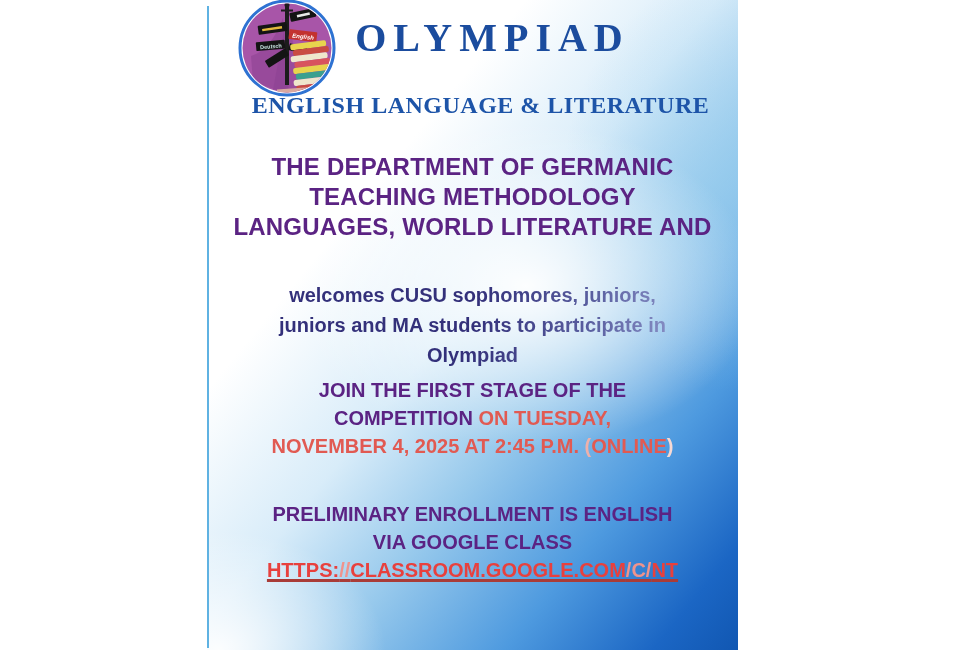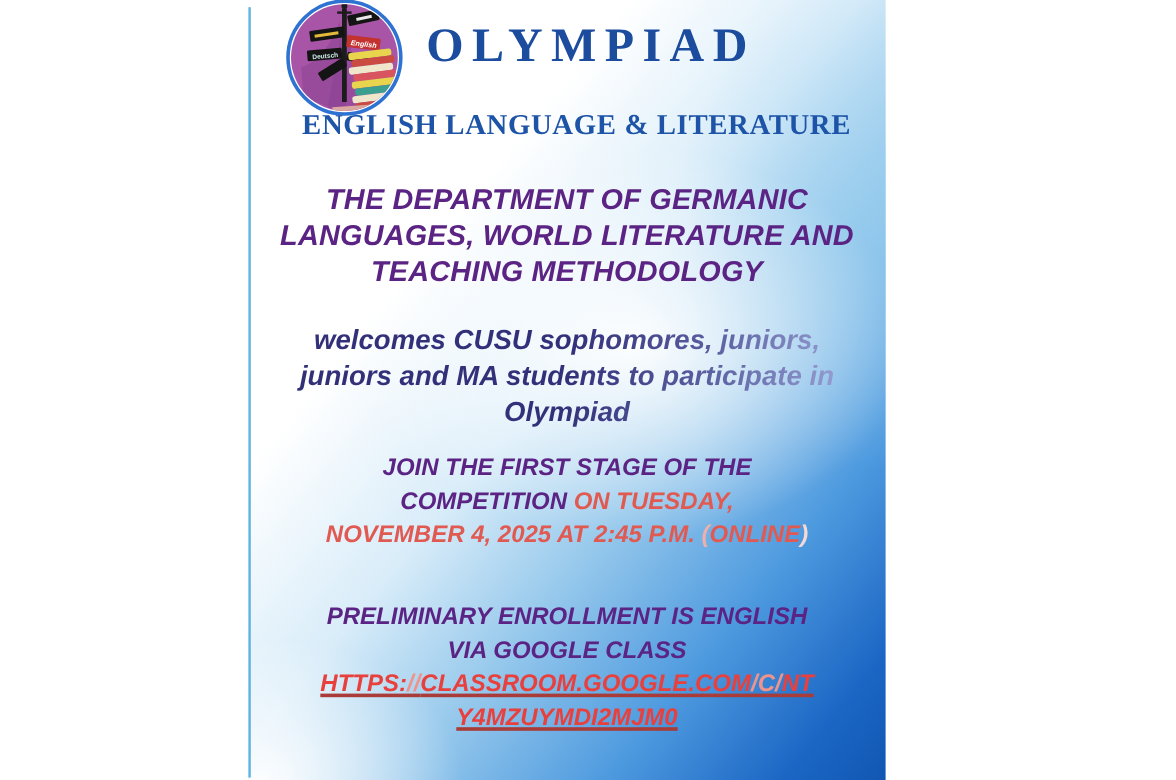--- a/index.html
+++ b/index.html
@@ -22,24 +22,24 @@
     position:absolute;top:14px;left:0;right:0;padding-left:40px;
     text-align:center;font-family:"Liberation Serif",serif;font-weight:bold;
     font-size:40px;letter-spacing:7px;color:#1b4c9e;
   }
   .subtitle{
     position:absolute;top:92px;left:0;right:0;padding-left:16px;
     text-align:center;font-family:"Liberation Serif",serif;font-weight:bold;
     font-size:24px;letter-spacing:0.5px;color:#1d54a8;
   }
 
-  .para{position:absolute;left:4px;right:4px;text-align:center;font-weight:bold;font-style:italic;}
+  .para{position:absolute;left:4px;right:4px;text-align:center;font-weight:bold;}
   .p-dept{top:152px;font-size:24px;line-height:30px;color:#5b2383;letter-spacing:0.2px;}
   .p-welcome{
-    top:268px;font-size:23px;line-height:30px;
+    top:280px;font-size:20px;line-height:30px;
     background:linear-gradient(97deg,#33307a 50%,#5a5fa0 72%,#99a2d4 94%);
     -webkit-background-clip:text;background-clip:text;color:transparent;
   }
   .p-join{top:376px;font-size:20px;line-height:28px;color:#5b2383;}
   .p-enroll{top:500px;font-size:20px;line-height:28px;color:#5b2383;}
 
   .red{color:#e15a52;}
   .paren-open{color:#eeb0aa;}
   .paren-close{color:#f6d9d4;}
   .gclass-link{
@@ -97,35 +97,35 @@
           <rect x="40" y="90" width="46" height="7" fill="#d9a8a0" transform="rotate(-4 60 92)"></rect>
         </g>
       </svg>
     </div>
 
     <div class="title">OLYMPIAD</div>
     <div class="subtitle">ENGLISH LANGUAGE &amp; LITERATURE</div>
 
     <div class="para p-dept">
       <div>THE DEPARTMENT OF GERMANIC</div>
+      <div>TEACHING METHODOLOGY</div>
       <div>LANGUAGES, WORLD LITERATURE AND</div>
-      <div>TEACHING METHODOLOGY</div>
     </div>
 
     <div class="para p-welcome">
       <div>welcomes CUSU sophomores, juniors,</div>
       <div>juniors and MA students to participate in</div>
       <div>Olympiad</div>
     </div>
 
     <div class="para p-join">
       <div>JOIN THE FIRST STAGE OF THE</div>
       <div><span>COMPETITION </span><span class="red">ON TUESDAY,</span></div>
       <div class="red"><span>NOVEMBER 4, 2025 AT 2:45 P.M. </span><span class="paren-open">(</span><span>ONLINE</span><span class="paren-close">)</span></div>
     </div>
 
     <div class="para p-enroll">
       <div>PRELIMINARY ENROLLMENT IS ENGLISH</div>
       <div>VIA GOOGLE CLASS</div>
-      <a class="gclass-link" href="#"><span>HTTPS:</span><span class="lite">//</span><span>CLASSROOM.GOOGLE.COM</span><span class="lite">/C/</span><span>NT</span><br><span>Y4MZUYMDI2MJM0</span></a>
+      <a class="gclass-link" href="#"><span>HTTPS:</span><span class="lite">//</span><span>CLASSROOM.GOOGLE.COM</span><span class="lite">/C/</span><span>NT</span><br></a>
     </div>
   </div>
 </div>
 
 </body></html>

